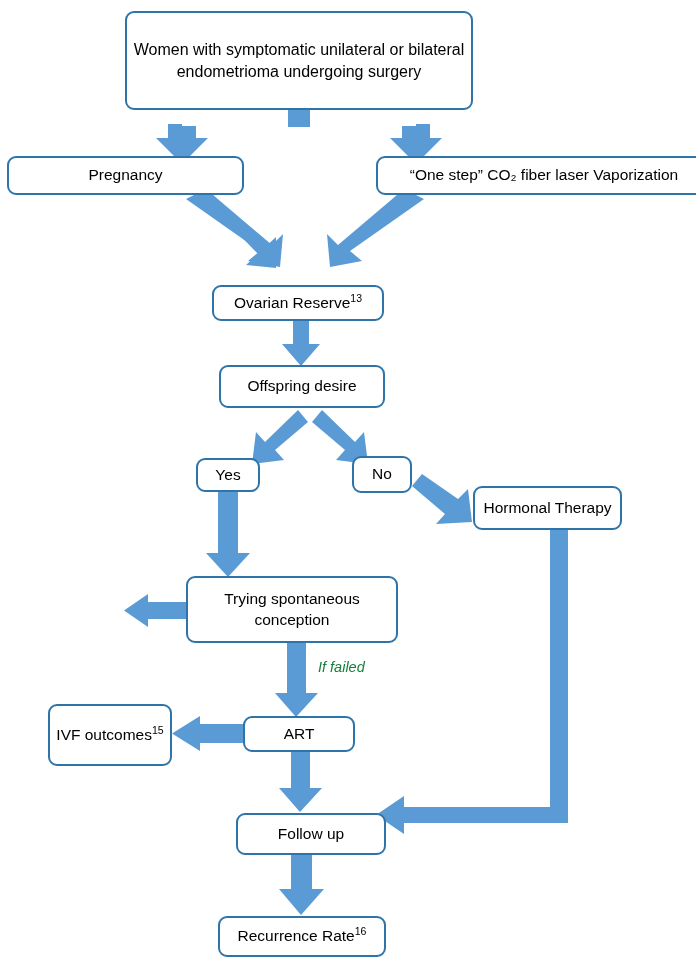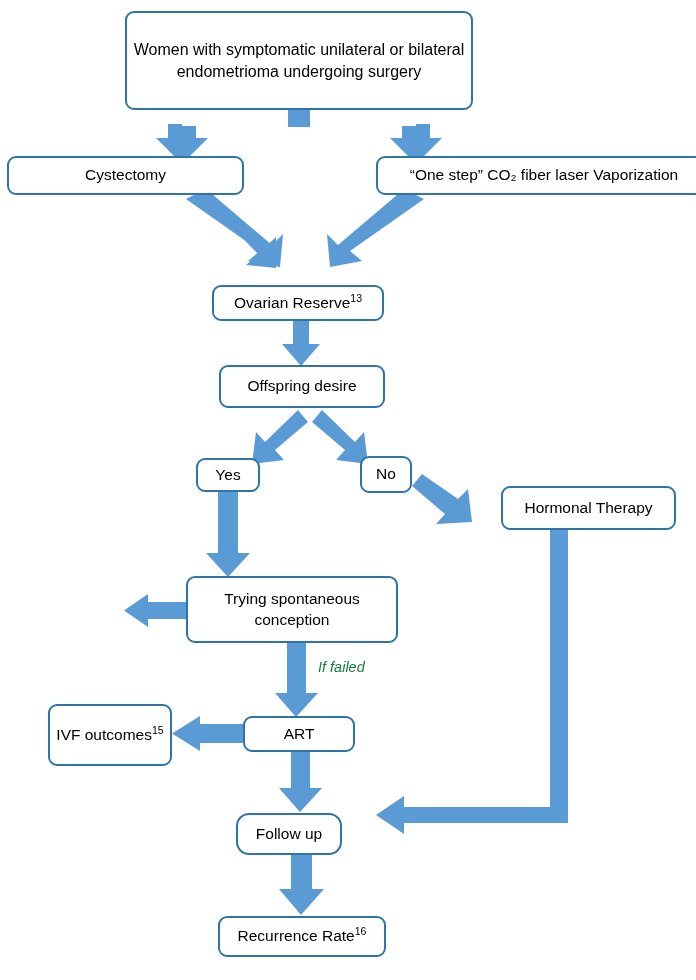--- a/index.html
+++ b/index.html
@@ -153,61 +153,61 @@
     <svg width="46" height="62" viewBox="0 0 46 62">
       <path d="M 12,0 L 33,0 L 33,34 L 45,34 L 22,60 L 0,34 L 12,34 Z" fill="#5B9BD5"></path>
     </svg>
   </div>
 
   <div class="node" style="left:125px; top:11px; width:348px; height:99px; font-size:16px;">
     <span class="label">Women with symptomatic unilateral or bilateral endometrioma undergoing surgery</span>
   </div>
 
   <div class="node" style="left:7px; top:156px; width:237px; height:39px;">
-    <span class="label">Cystectomy</span>
+    <span class="label">Pregnancy</span>
   </div>
 
   <div class="node" style="left:376px; top:156px; width:336px; height:39px;">
     <span class="label">“One step” CO₂ fiber laser Vaporization</span>
   </div>
 
   <div class="node" style="left:212px; top:265px; width:172px; height:36px;margin-top:20px;">
     <span class="label"><span>Ovarian Reserve</span><sup>13</sup></span>
   </div>
 
   <div class="node" style="left:219px; top:365px; width:166px; height:43px;">
     <span class="label">Offspring desire</span>
   </div>
 
   <div class="node" style="left:196px; top:458px; width:64px; height:34px;">
     <span class="label">Yes</span>
   </div>
 
-  <div class="node" style="left:352px; top:456px; width:52px; height:37px;margin-left:8px;">
+  <div class="node" style="left:352px; top:456px; width:60px; height:37px;">
     <span class="label">No</span>
   </div>
 
-  <div class="node" style="left:501px; top:486px; width:175px; height:44px;align-items:center;">
+  <div class="node" style="left:473px; top:486px; width:149px; height:44px;align-items:center;">
     <span class="label">Hormonal Therapy</span>
   </div>
 
 
   <div class="node" style="left:186px; top:576px; width:212px; height:67px;">
     <span class="label">Trying spontaneous conception</span>
   </div>
 
   <div class="node" style="left:48px; top:704px; width:124px; height:62px;">
     <span class="label"><span>IVF outcomes</span><sup>15</sup></span>
   </div>
 
   <div class="node" style="left:243px; top:716px; width:112px; height:36px;justify-content:flex-end;">
     <span class="label">ART</span>
   </div>
 
-  <div class="node" style="left:236px; top:813px; width:106px; height:42px;border-radius:13px;">
+  <div class="node" style="left:236px; top:813px; width:150px; height:42px;">
     <span class="label">Follow up</span>
   </div>
 
   <div class="node" style="left:218px; top:916px; width:168px; height:41px;">
     <span class="label"><span>Recurrence Rate</span><sup>16</sup></span>
   </div>
 
   <div class="ann" style="left:318px; top:659px;">If failed</div>
 
 </div>

